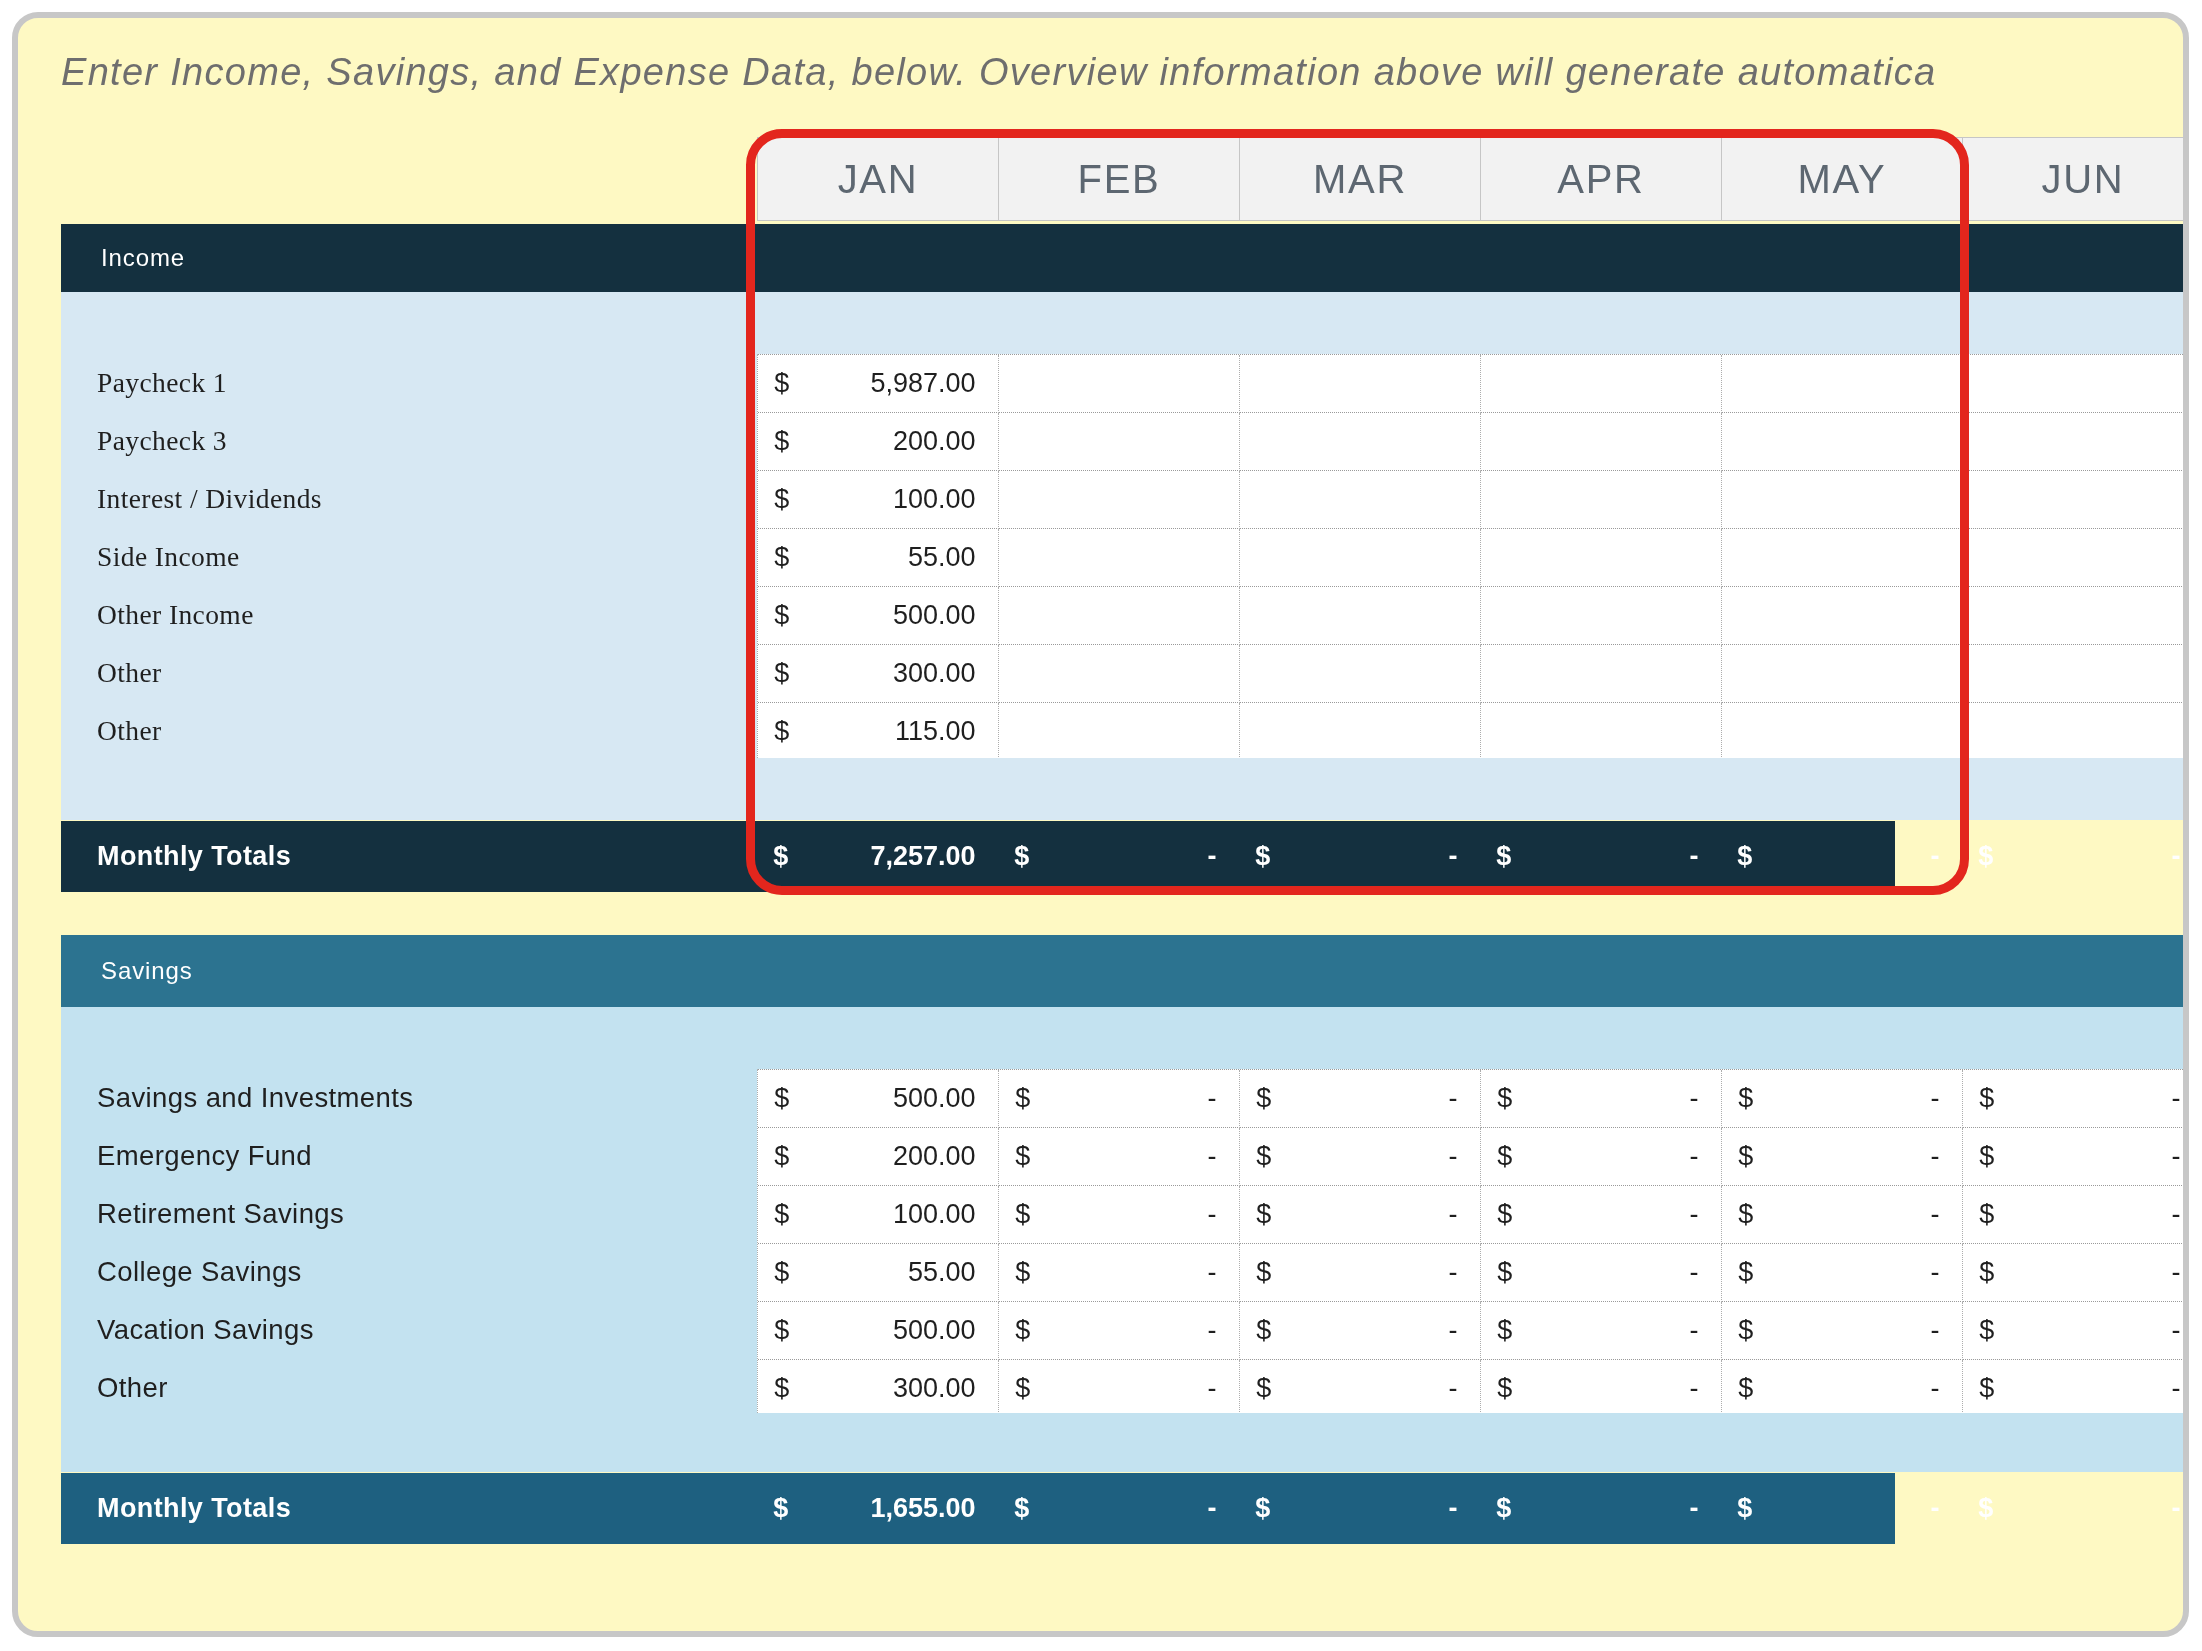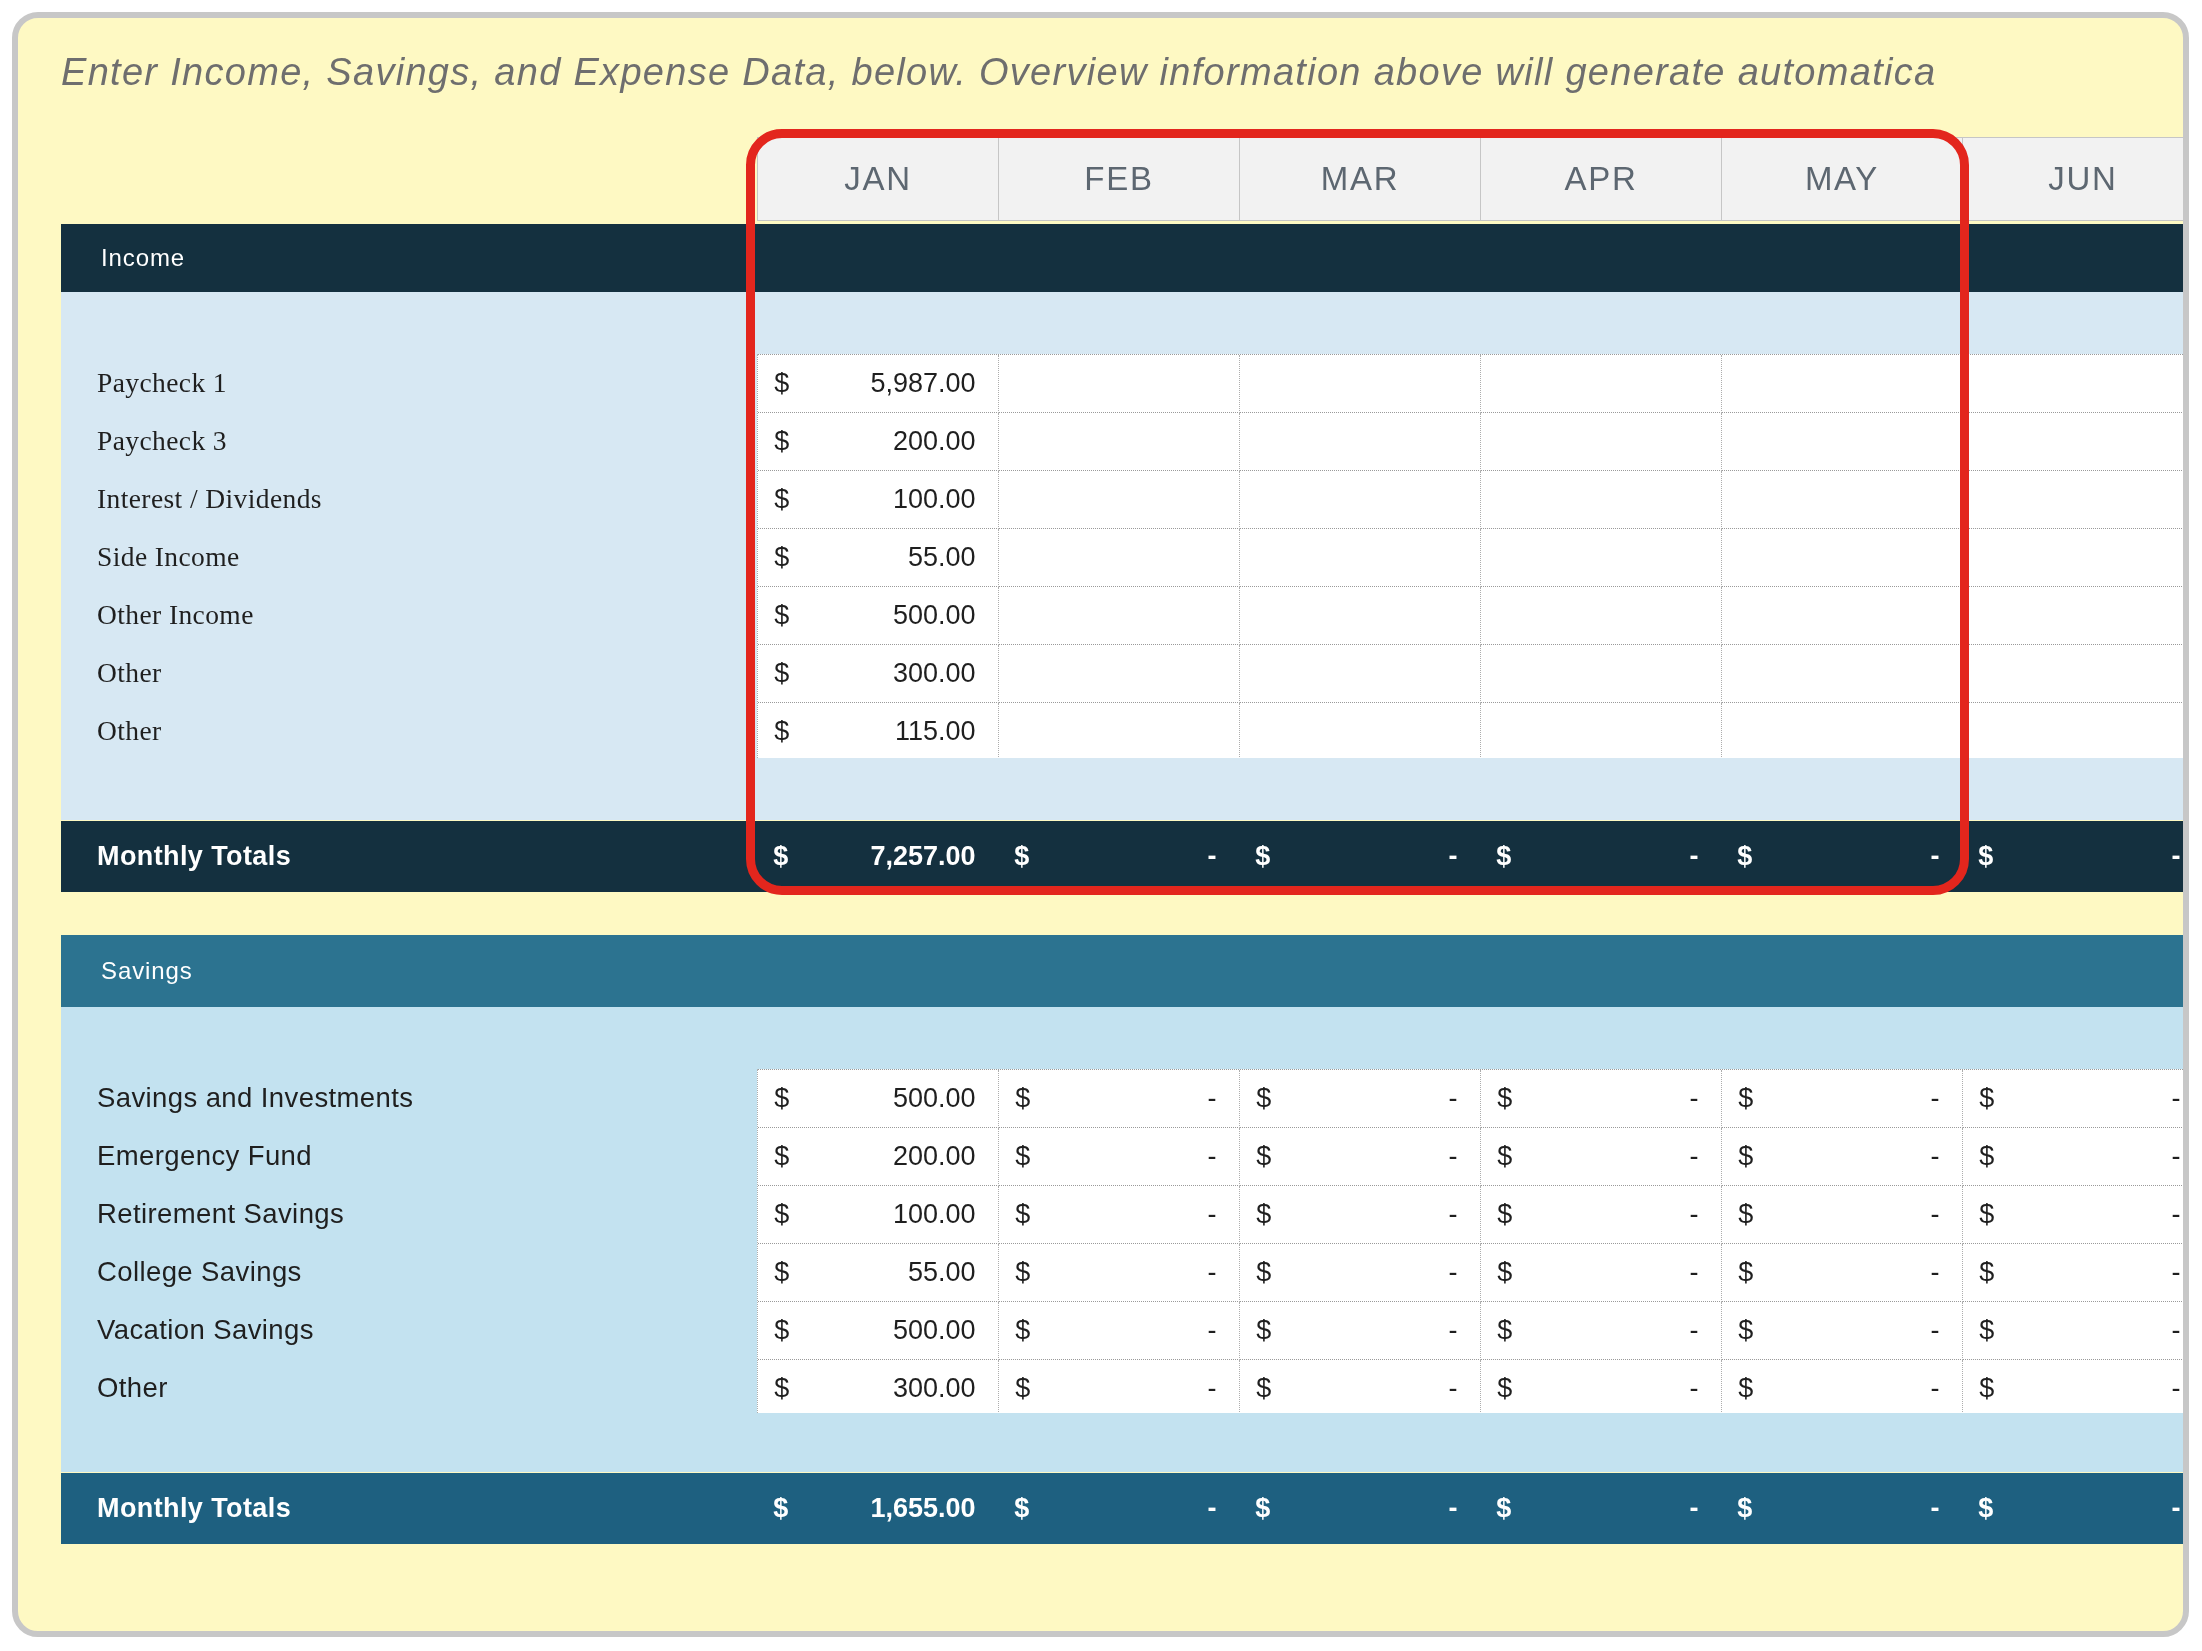--- a/index.html
+++ b/index.html
@@ -31,21 +31,21 @@
     display:flex;overflow:hidden;
     border-top:1.7px solid var(--border-gray);
     border-bottom:1.7px solid var(--border-gray);
     border-left:0.9px solid var(--border-gray);
     box-sizing:border-box;
   }
   .month-cell{
     flex:0 0 241px;height:100%;box-sizing:border-box;
     background:var(--month-bg);border-right:0.9px solid var(--border-gray);
     display:flex;align-items:center;justify-content:center;
-    font-size:33px;letter-spacing:1.7px;color:var(--month-text);
+    font-size:40px;letter-spacing:1.7px;color:var(--month-text);
   }
 
   
   .section-bar{
     position:absolute;left:43px;width:2122px;height:68px;
     display:flex;align-items:center;
   }
   .section-bar .section-title{
     margin-left:40px;color:#ffffff;font-size:24px;letter-spacing:0.9px;
   }
@@ -83,21 +83,21 @@
     border-bottom:1.7px dotted var(--dot-dark);
     display:flex;align-items:center;justify-content:space-between;
     padding:0 22.4px 0 16.3px;
     font-size:27px;color:var(--cell-text);
   }
   .cell .cur{flex:0 0 auto;}
   .cell .val{flex:0 0 auto;text-align:right;}
 
   
   .totals-bar{
-    position:absolute;left:43px;width:2122px;height:71px;
+    position:absolute;left:43px;width:1834px;height:71px;
     display:flex;align-items:center;
   }
   #income-totals{top:803px;background:var(--income-dark);}
   #savings-totals{top:1455px;background:var(--savings-dark);}
   .totals-label{
     position:absolute;left:36px;color:#ffffff;font-weight:bold;
     font-size:27px;letter-spacing:0.4px;
   }
   .totals-cells{
     position:absolute;left:696px;top:0;width:1426px;height:100%;

